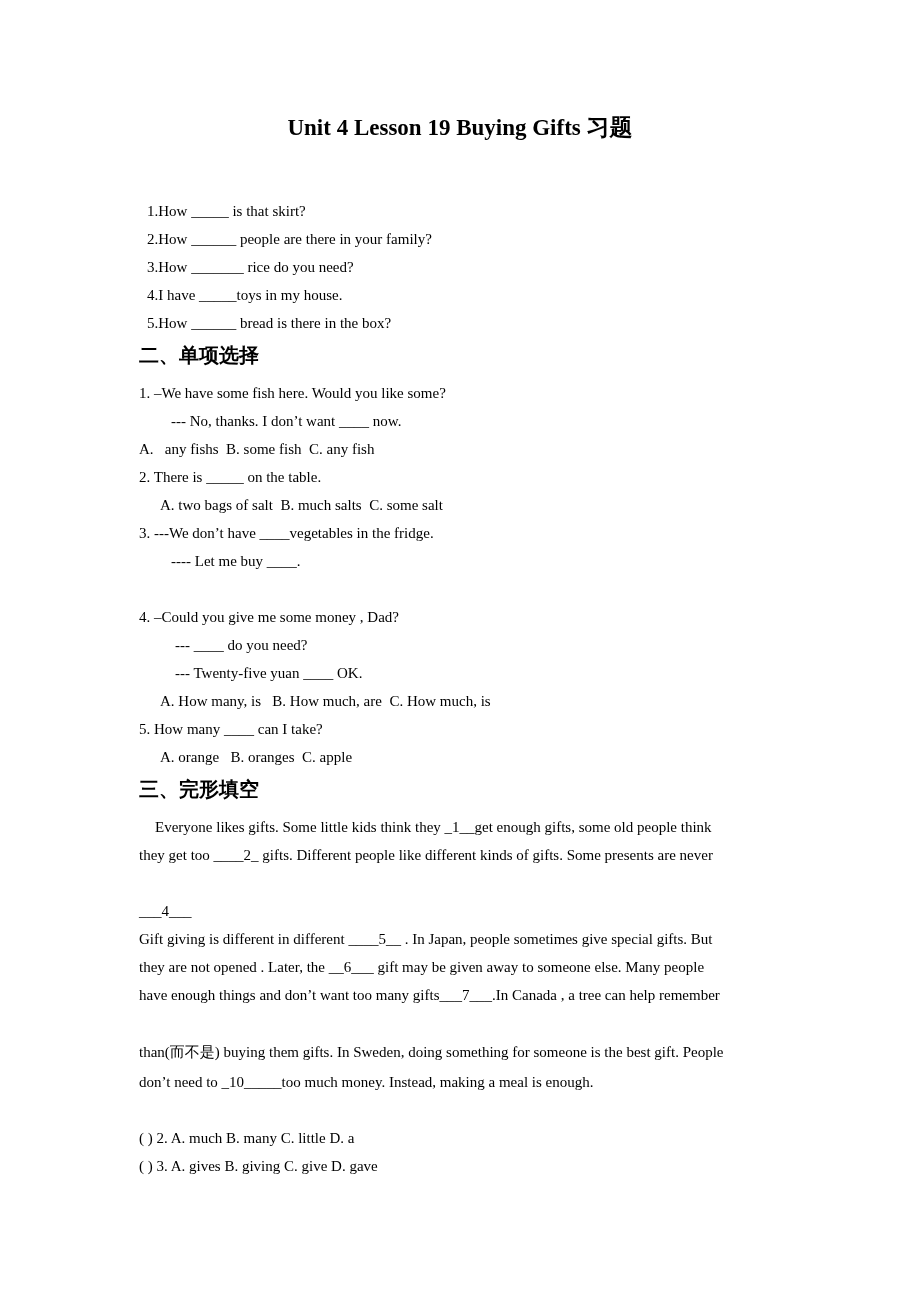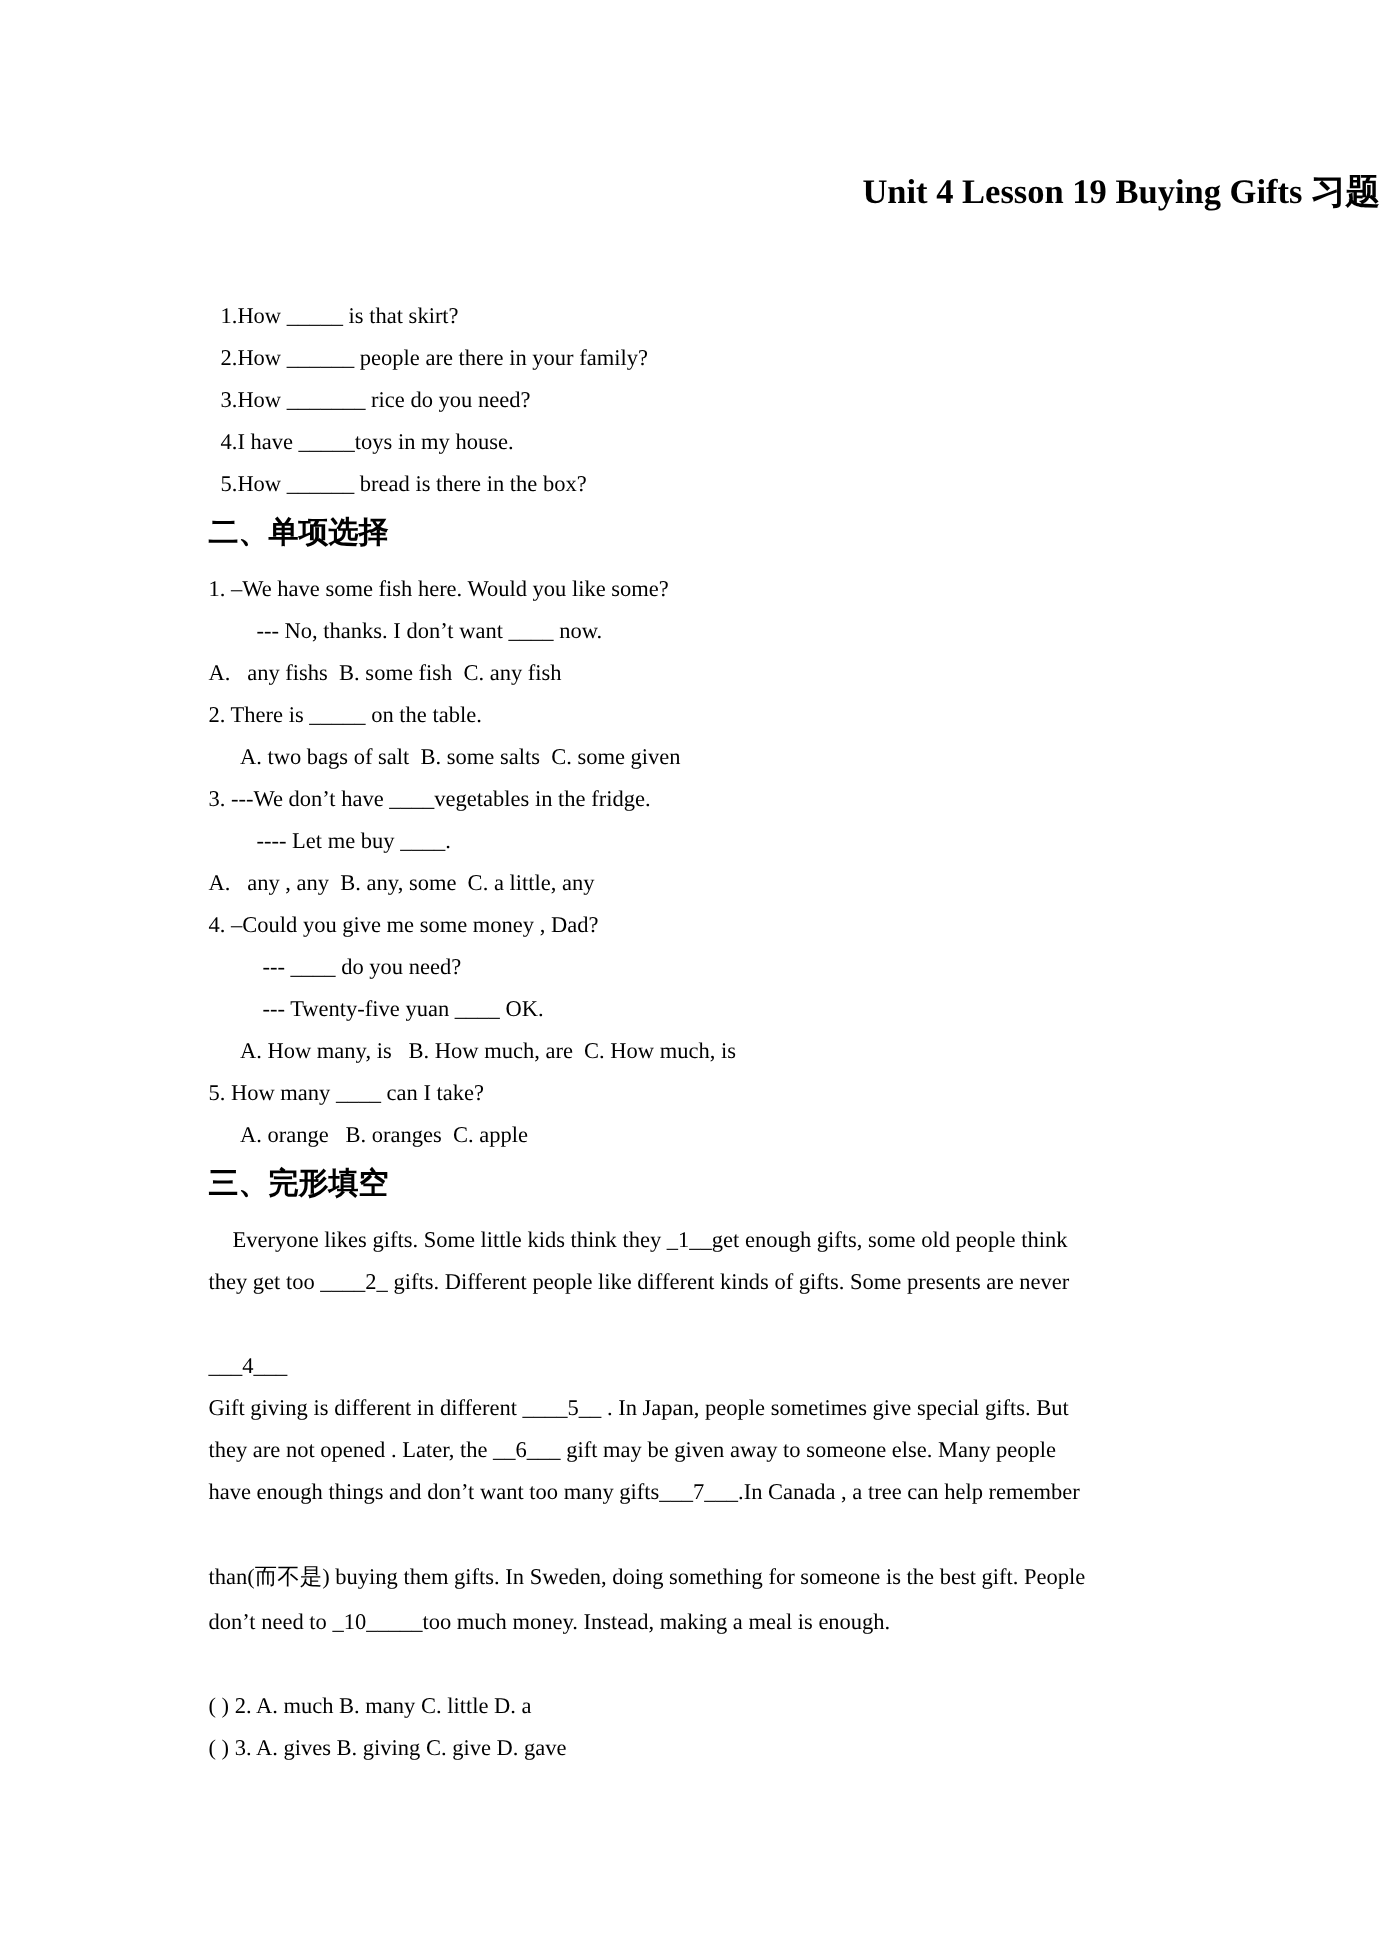--- a/index.html
+++ b/index.html
@@ -1,19 +1,19 @@
 <!DOCTYPE html>
 <html><head>
   <meta charset="utf-8">
   <style>
     html, body { margin: 0; padding: 0; background: #ffffff; }
     body { width: 920px; height: 1302px; position: relative; overflow: hidden;
            font-family: "Liberation Serif", "DejaVu Serif", serif; color: #000; }
     .page { position: absolute; left: 0; top: 0; width: 920px; height: 1302px; background: #fff; }
-    .title { position: absolute; left: 0; width: 920px; top: 112px; text-align: right;
+    .title { position: absolute; left: 0; width: 920px; top: 112px; text-align: center;
              font-weight: bold; font-size: 23px; line-height: 32px; white-space: pre; }
     .section-heading { position: absolute; left: 139px; font-weight: bold; font-size: 20px;
                        line-height: 28px; white-space: pre; }
     .line { position: absolute; font-size: 15px; line-height: 20px; white-space: pre; text-align: center; }
   </style>
 </head>
 <body>
 
 <div class="page">
   <div class="title">Unit 4 Lesson 19 Buying Gifts 习题</div>
@@ -22,24 +22,23 @@
   <div class="line" style="left:147px;top:229px">2.How ______ people are there in your family?</div>
   <div class="line" style="left:147px;top:257px">3.How _______ rice do you need?</div>
   <div class="line" style="left:147px;top:285px">4.I have _____toys in my house.</div>
   <div class="line" style="left:147px;top:313px">5.How ______ bread is there in the box?</div>
 
   <div class="section-heading" style="top:341px">二、单项选择</div>
   <div class="line" style="left:139px;top:383px">1. –We have some fish here. Would you like some?</div>
   <div class="line" style="left:171px;top:411px">--- No, thanks. I don’t want ____ now.</div>
   <div class="line" style="left:139px;top:439px">A.   any fishs  B. some fish  C. any fish</div>
   <div class="line" style="left:139px;top:467px">2. There is _____ on the table.</div>
-  <div class="line" style="left:160px;top:495px">A. two bags of salt  B. some salts  C. some given</div>
+  <div class="line" style="left:160px;top:495px">A. two bags of salt  B. much salts  C. some salt</div>
   <div class="line" style="left:139px;top:523px">3. ---We don’t have ____vegetables in the fridge.</div>
   <div class="line" style="left:171px;top:551px">---- Let me buy ____.</div>
-  <div class="line" style="left:139px;top:579px">A.   any , any  B. any, some  C. a little, any</div>
   <div class="line" style="left:139px;top:607px">4. –Could you give me some money , Dad?</div>
   <div class="line" style="left:175px;top:635px">--- ____ do you need?</div>
   <div class="line" style="left:175px;top:663px">--- Twenty-five yuan ____ OK.</div>
   <div class="line" style="left:160px;top:691px">A. How many, is   B. How much, are  C. How much, is</div>
   <div class="line" style="left:139px;top:719px">5. How many ____ can I take?</div>
   <div class="line" style="left:160px;top:747px">A. orange   B. oranges  C. apple</div>
 
   <div class="section-heading" style="top:775px">三、完形填空</div>
   <div class="line" style="left:155px;top:817px">Everyone likes gifts. Some little kids think they _1__get enough gifts, some old people think</div>
   <div class="line" style="left:139px;top:845px">they get too ____2_ gifts. Different people like different kinds of gifts. Some presents are never</div>

